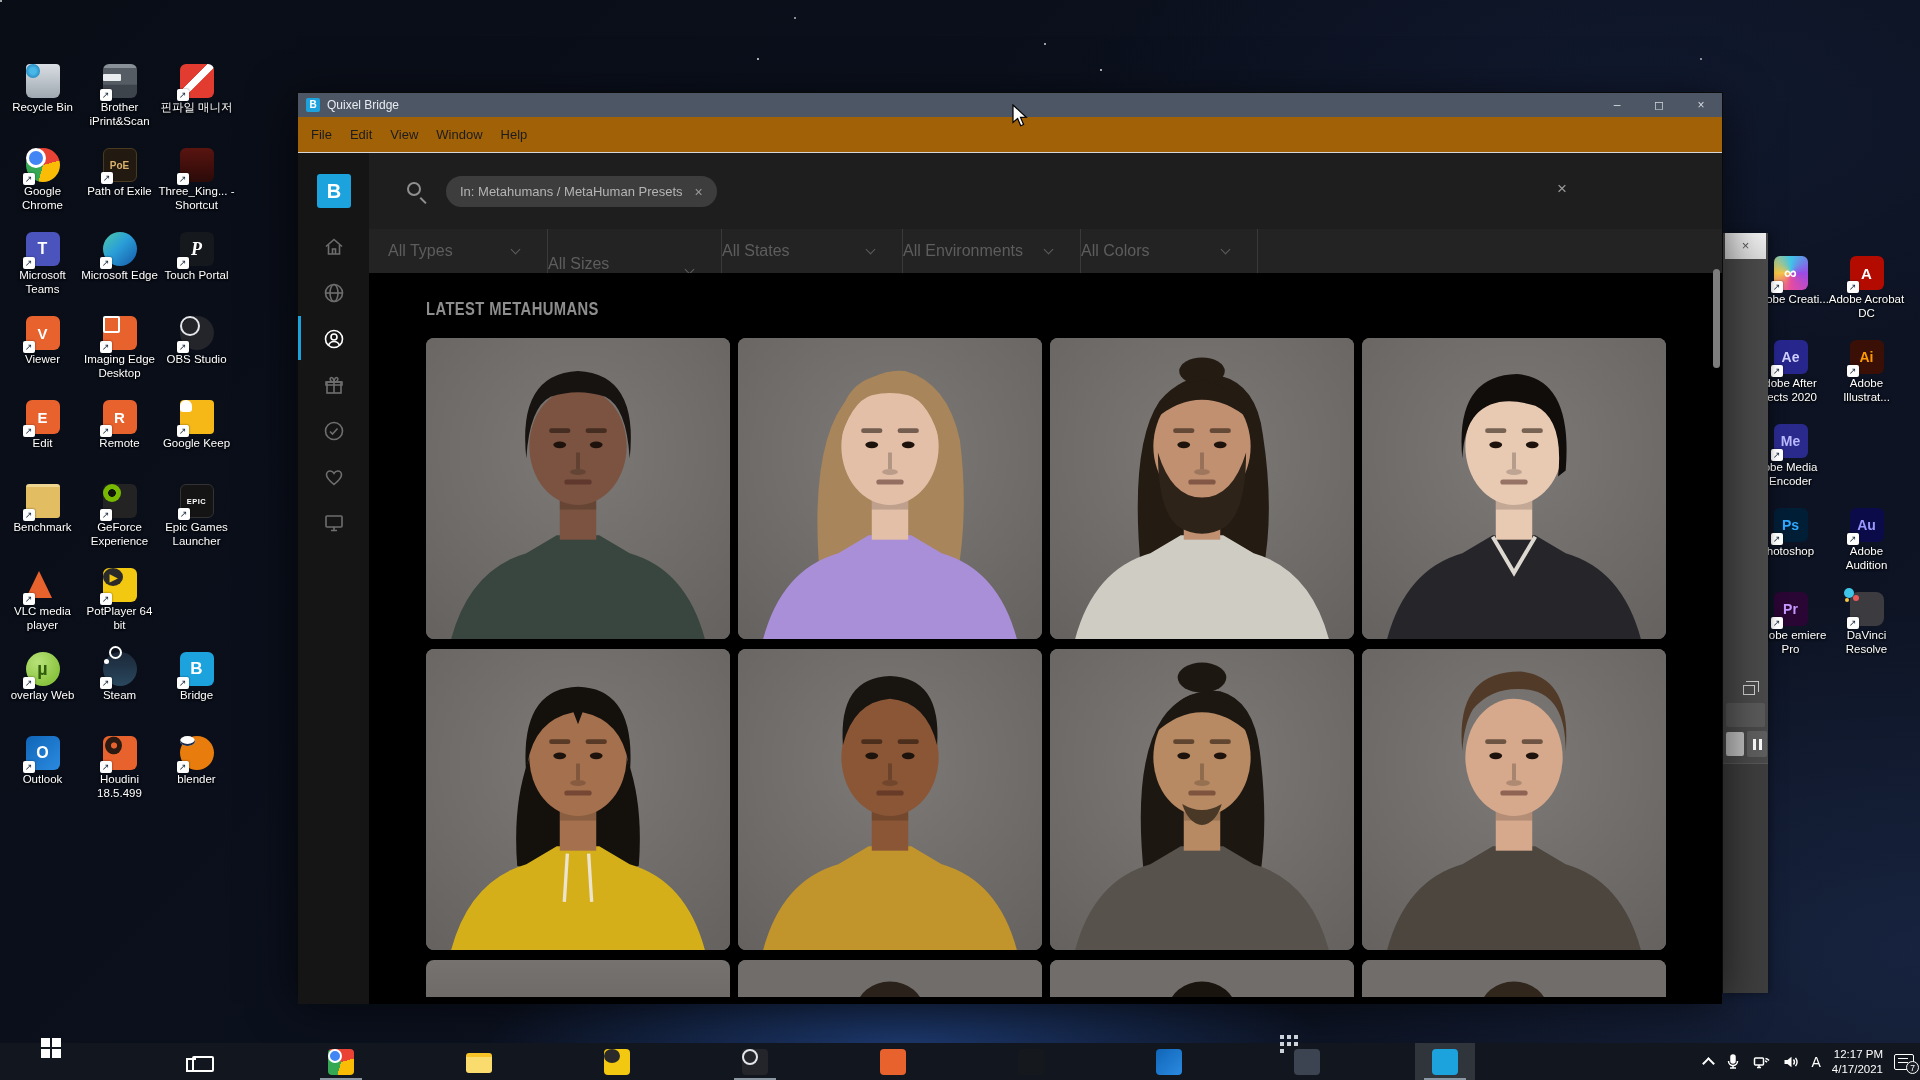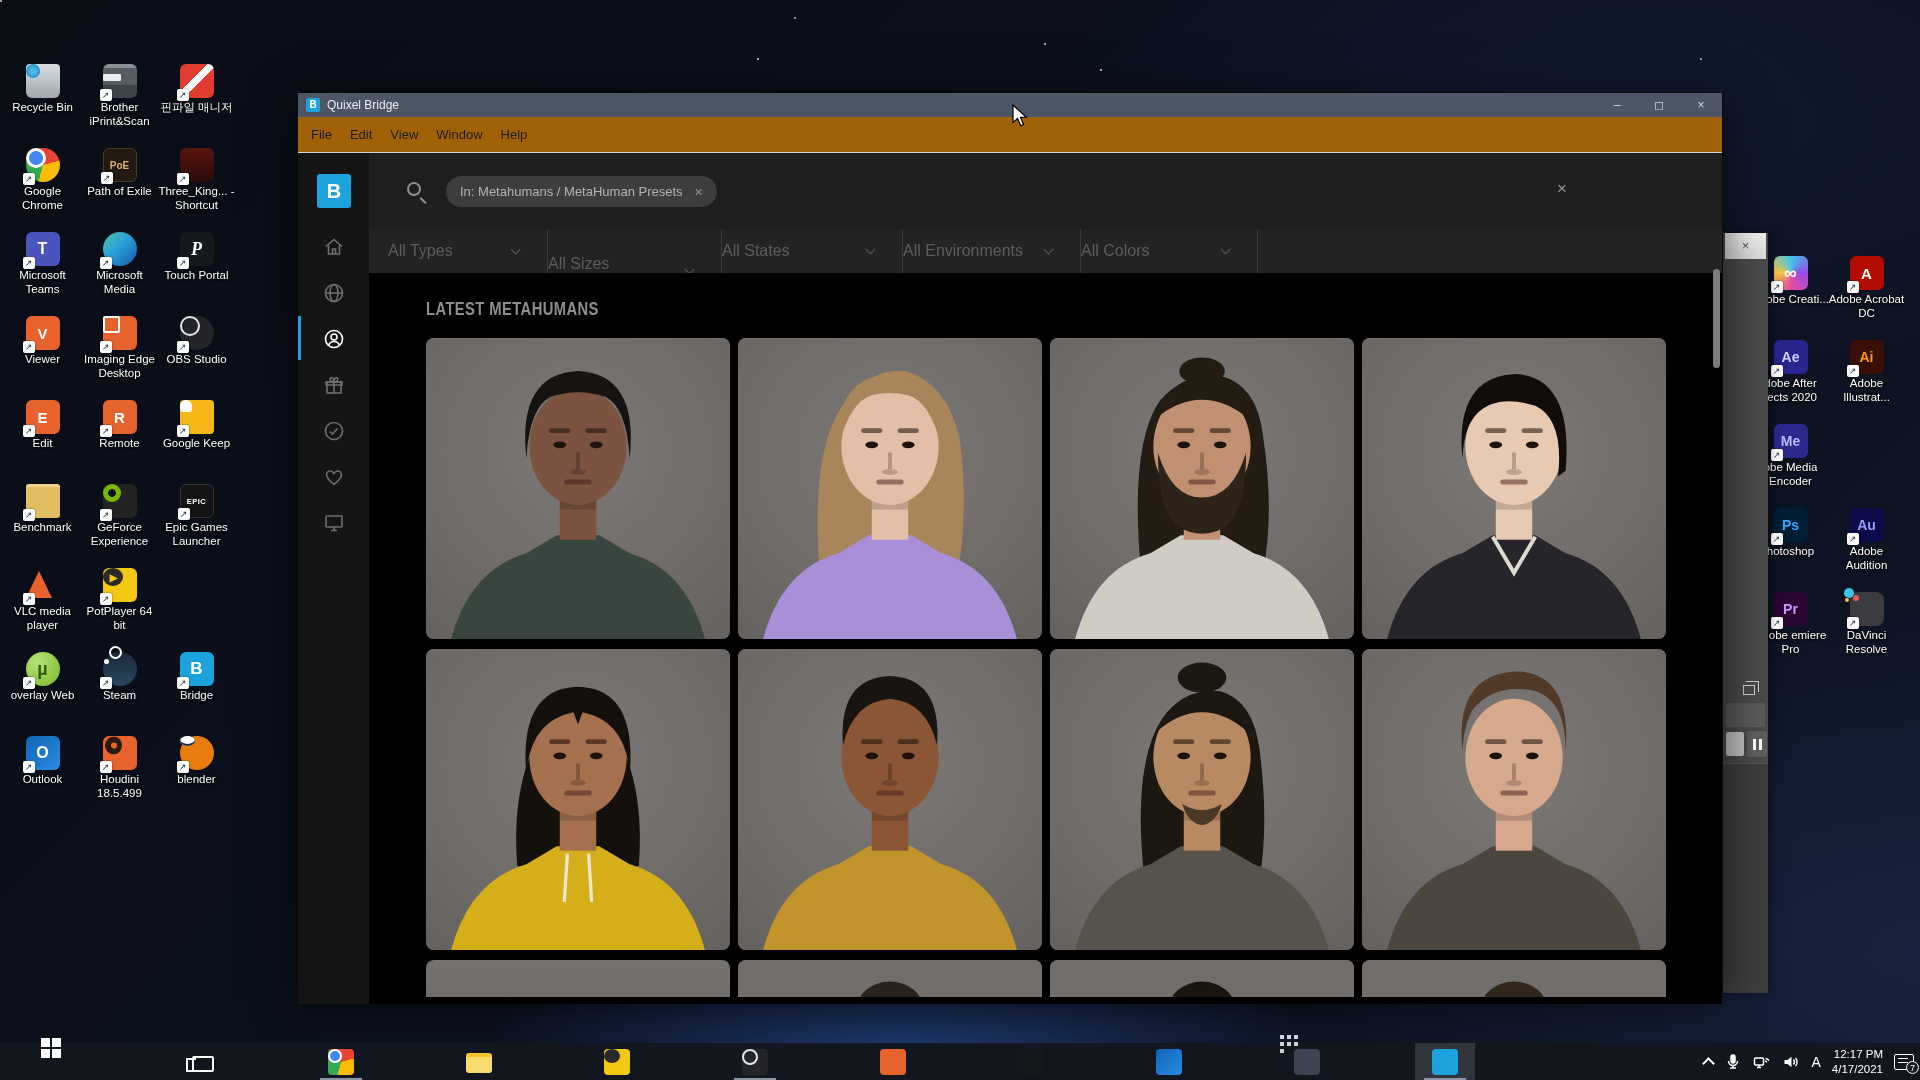--- a/index.html
+++ b/index.html
@@ -248,21 +248,21 @@
       <div class="dicon" style="left: 4px; top: 232px;">
         <div class="ic i-teams">
           <div class="sc">↗</div>
         </div>
         <div class="lbl">Microsoft Teams</div>
       </div>
       <div class="dicon" style="left: 81px; top: 232px;">
         <div class="ic i-edge">
           <div class="sc">↗</div>
         </div>
-        <div class="lbl">Microsoft Media</div>
+        <div class="lbl">Microsoft Edge</div>
       </div>
       <div class="dicon" style="left: 158px; top: 232px;">
         <div class="ic i-touch-portal">
           <div class="sc">↗</div>
         </div>
         <div class="lbl">Touch Portal</div>
       </div>
       <div class="dicon" style="left: 4px; top: 316px;">
         <div class="ic i-viewer">
           <div class="sc">↗</div>

